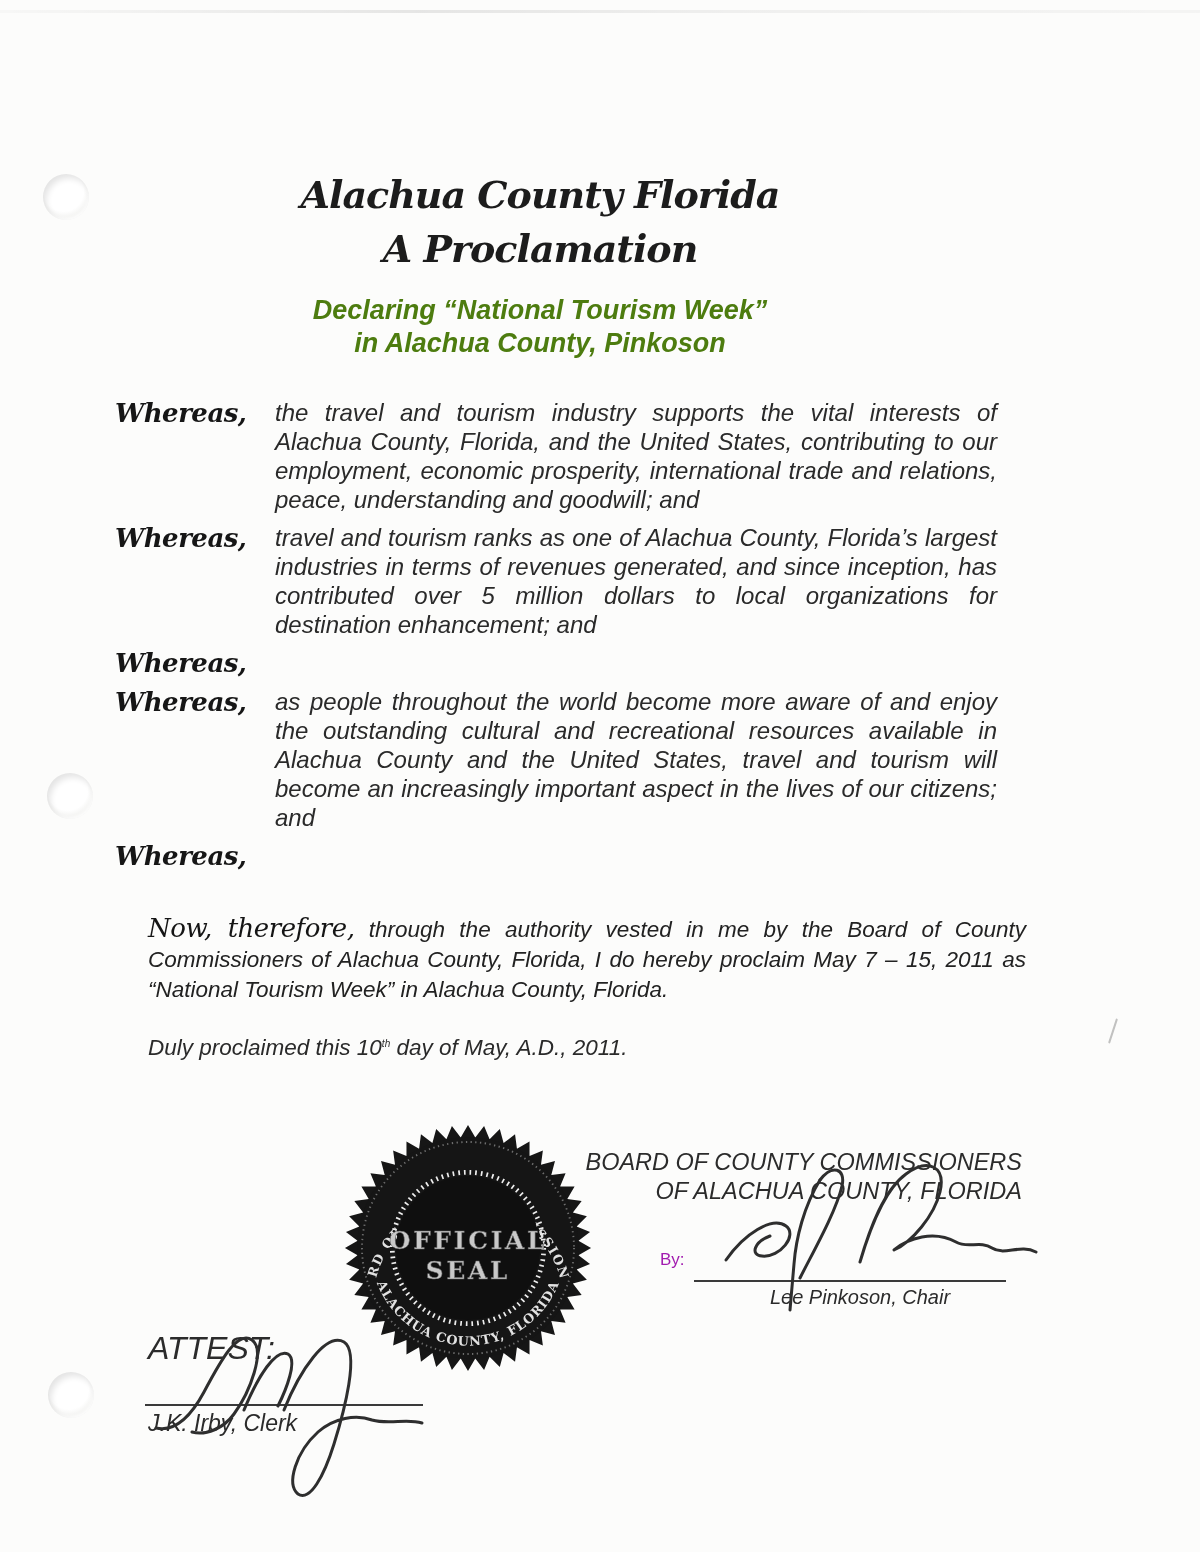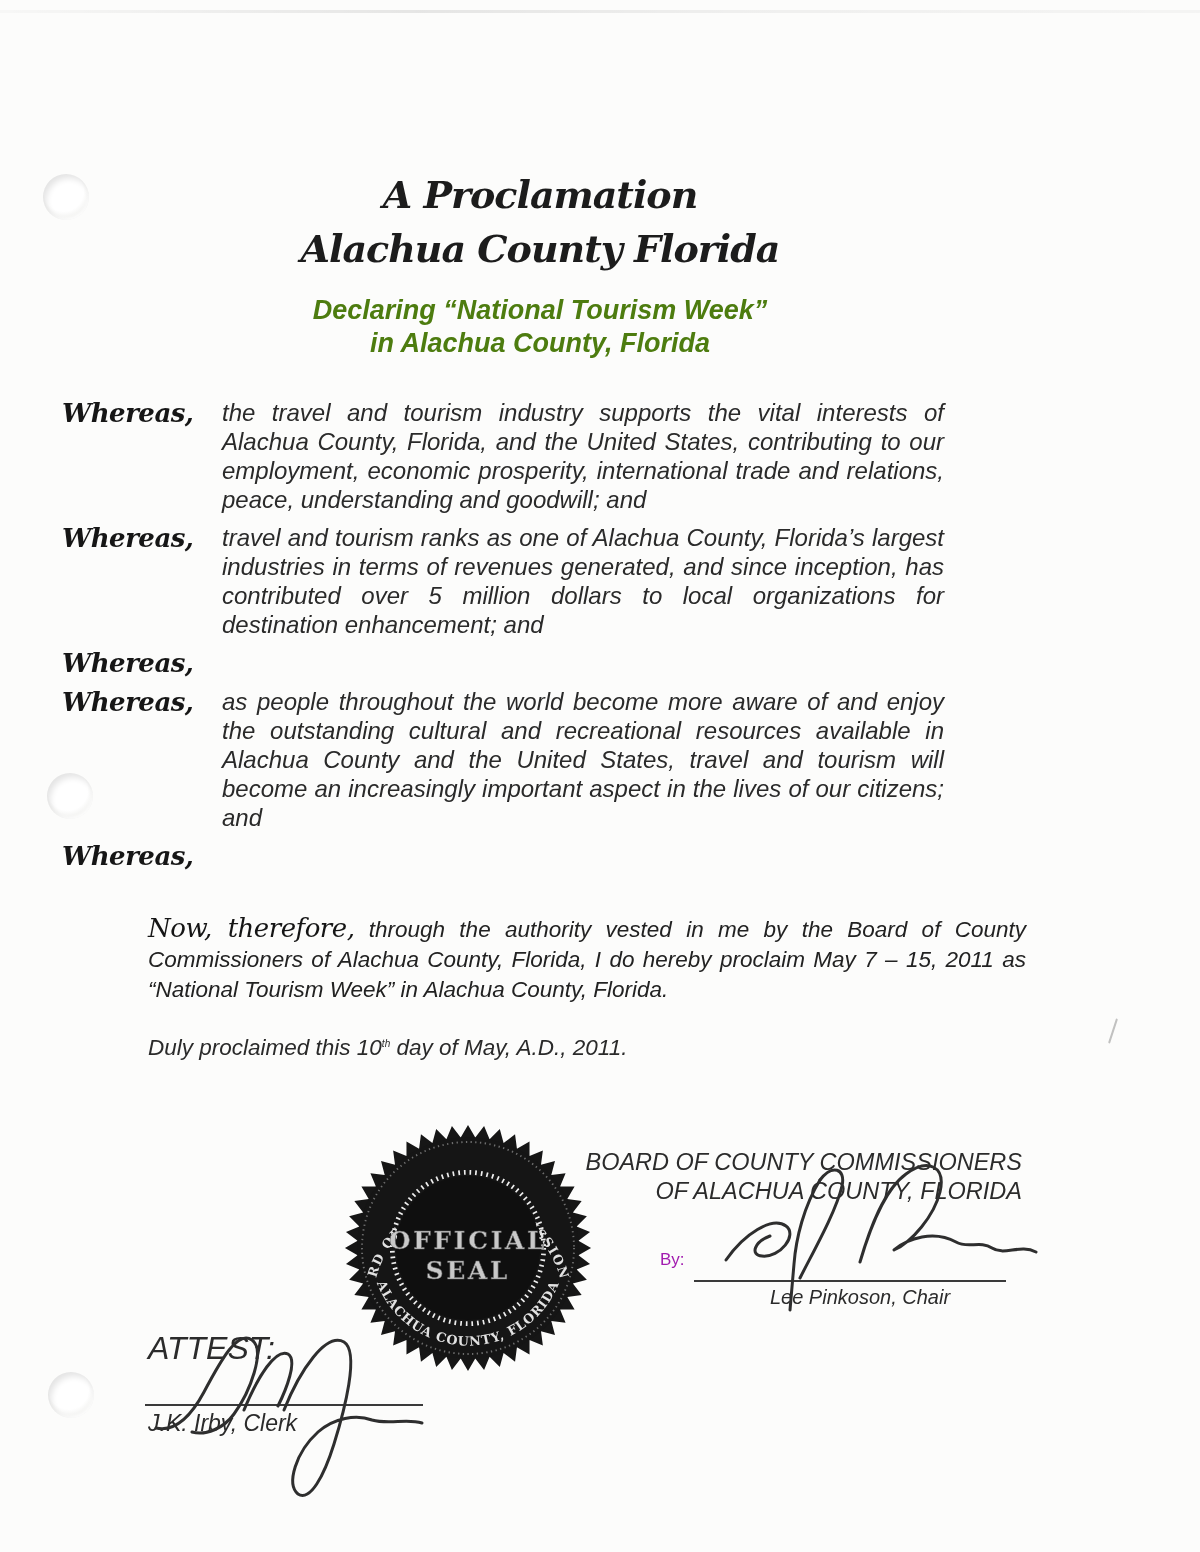--- a/index.html
+++ b/index.html
@@ -35,21 +35,21 @@
     margin-top:168px;text-align:center;
     font-family:"DejaVu Serif",serif;font-weight:700;font-style:italic;
     font-size:38px;line-height:54px;color:#1c1c1c;letter-spacing:-1px;
   }
   .subtitle-block{
     margin-top:18px;text-align:center;
     font-style:italic;font-weight:700;font-size:27px;line-height:33px;color:#4d7c0f;
   }
 
   .clauses{margin-top:38px;}
-  .clause{display:flex;padding-left:62px;margin-bottom:9px;}
+  .clause{display:flex;padding-left:115px;margin-bottom:9px;}
   .w-label{
     flex:none;width:160px;
     font-family:"DejaVu Serif",serif;font-weight:700;font-style:italic;
     font-size:26px;color:#161616;letter-spacing:-0.5px;line-height:30px;
   }
   .w-text{
     width:722px;font-style:italic;font-size:24px;line-height:29px;color:#2a2a2a;
     text-align:justify;text-align-last:left;
   }
 
@@ -98,27 +98,27 @@
 <div class="page">
 
   <div class="scan-line"></div>
   <div class="hole hole-1"></div>
   <div class="hole hole-2"></div>
   <div class="hole hole-3"></div>
   <div class="stray-mark"></div>
 
   <div class="content">
     <div class="title-block">
+      <div>Alachua County Florida</div>
       <div>A Proclamation</div>
-      <div>Alachua County Florida</div>
     </div>
 
     <div class="subtitle-block">
       <div>Declaring “National Tourism Week”</div>
-      <div>in Alachua County, Florida</div>
+      <div>in Alachua County, Pinkoson</div>
     </div>
 
     <div class="clauses">
       <div class="clause">
         <div class="w-label">Whereas,</div>
         <div class="w-text">the travel and tourism industry supports the vital interests of Alachua County, Florida, and the United States, contributing to our employment, economic prosperity, international trade and relations, peace, understanding and goodwill; and</div>
       </div>
       <div class="clause">
         <div class="w-label">Whereas,</div>
         <div class="w-text">travel and tourism ranks as one of Alachua County, Florida’s largest industries in terms of revenues generated, and since inception, has contributed over 5 million dollars to local organizations for destination enhancement; and</div>

